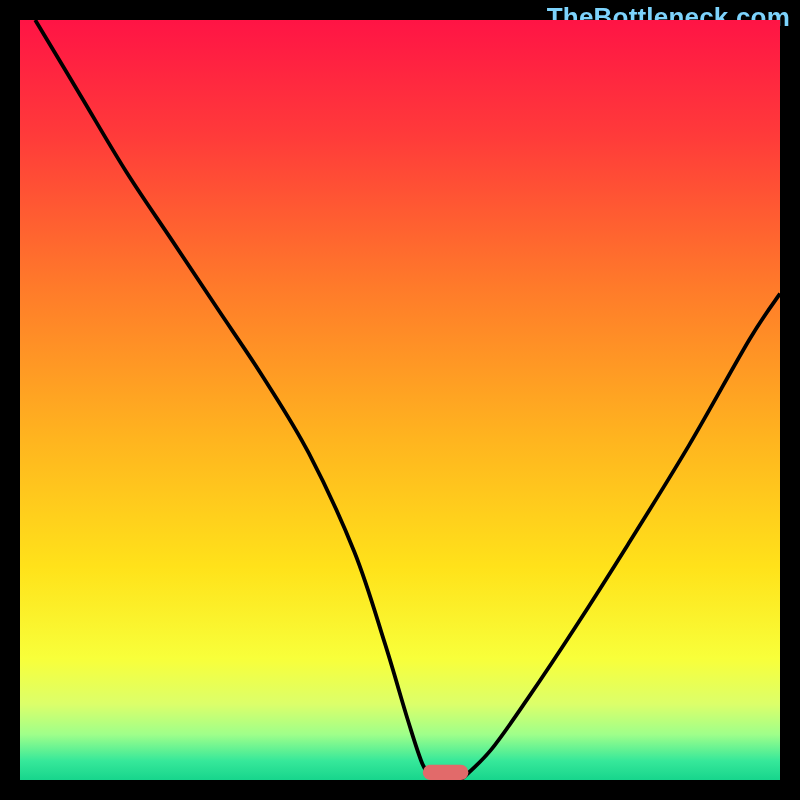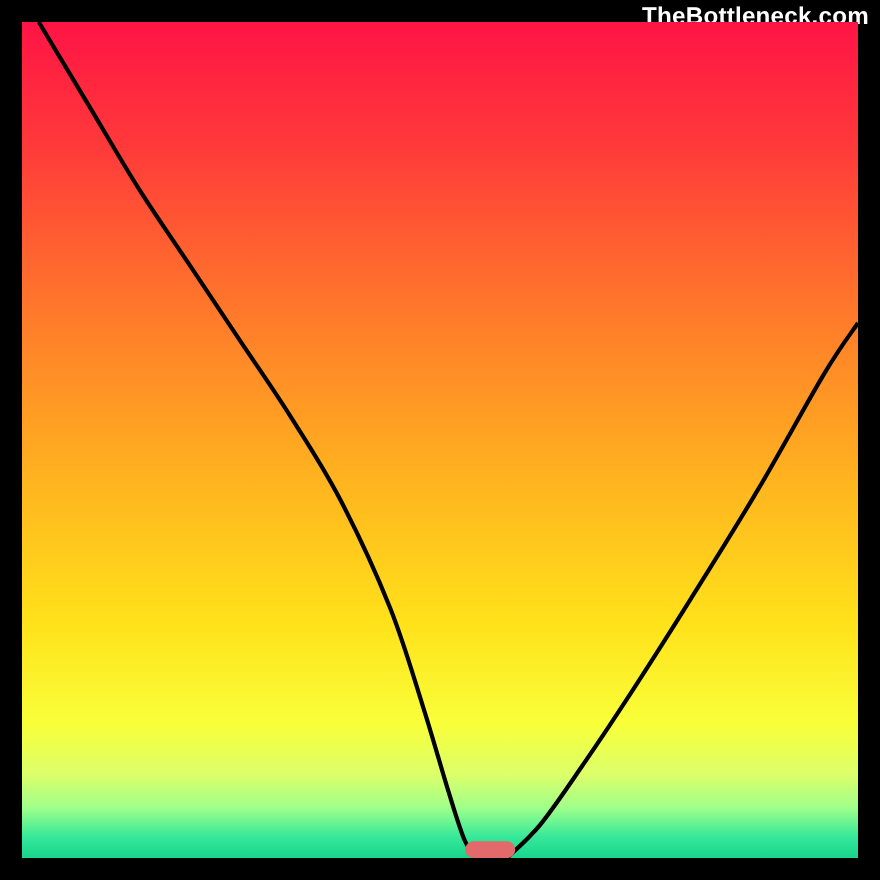--- a/index.html
+++ b/index.html
@@ -14,22 +14,22 @@
   .frame {
     position: relative;
     width: 800px;
     height: 800px;
     background: #000;
   }
   .watermark {
     position: absolute;
     top: 2px;
     right: 10px;
-    color: #ffffff;
-    font-size: 22px;
+    color: #7dd3fc;
+    font-size: 26px;
     font-weight: 600;
     letter-spacing: 0.2px;
     user-select: none;
   }
   .plot {
     position: absolute;
     left: 20px;
     top: 20px;
     width: 760px;
     height: 760px;

